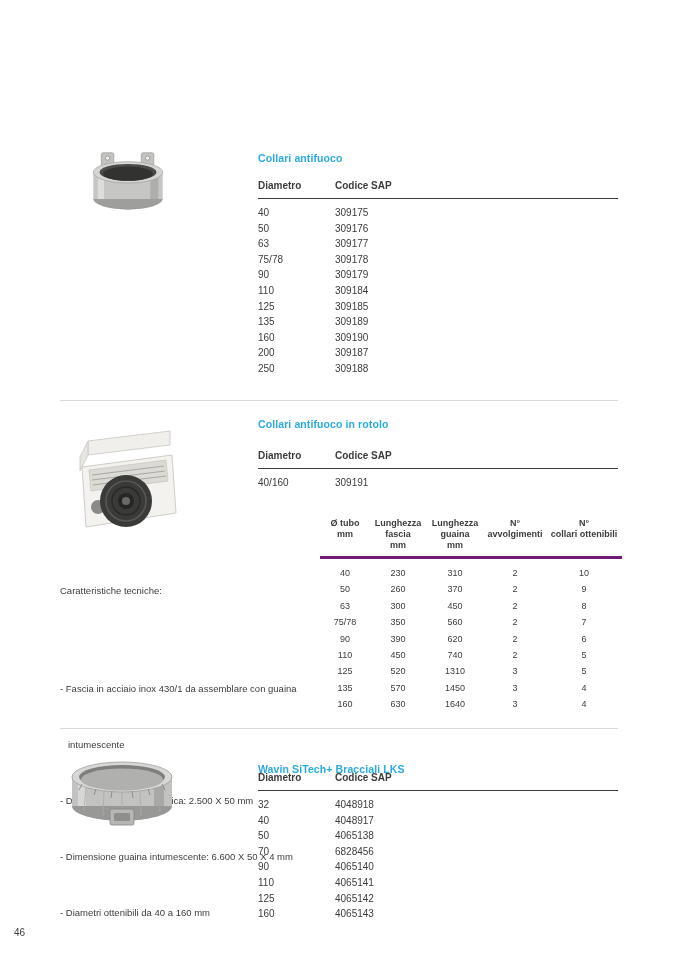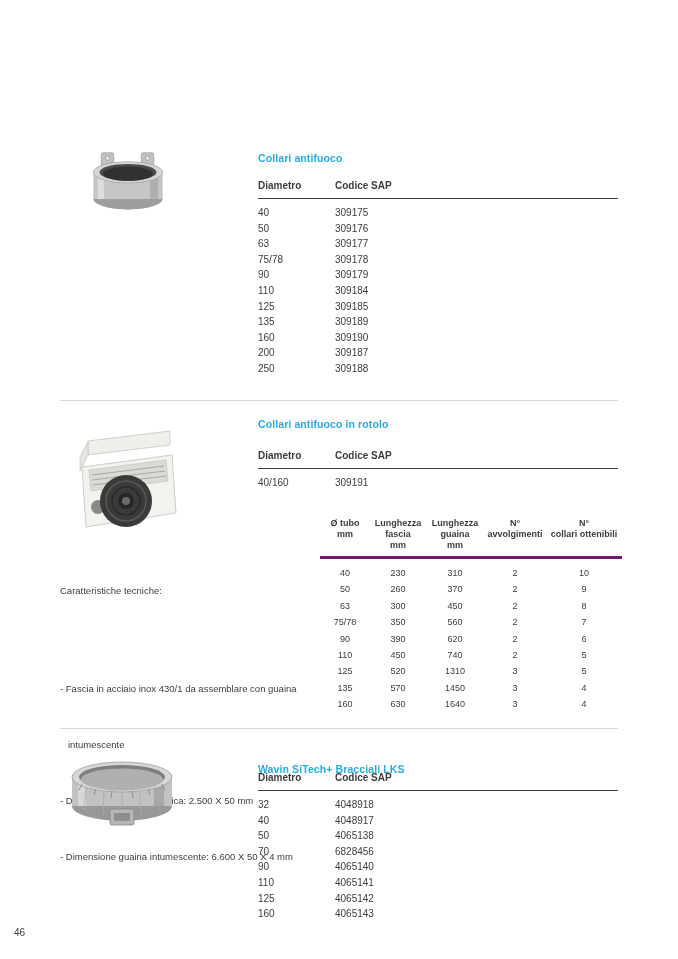--- a/index.html
+++ b/index.html
@@ -174,20 +174,21 @@
       
     
         <div class="tech-line">- Fascia in acciaio inox 430/1 da assemblare con guaina</div>
       
         <div class="tech-line">   intumescente</div>
       
         <div class="tech-line">- Dimensione fascia metallica: 2.500 X 50 mm</div>
       
         <div class="tech-line">- Dimensione guaina intumescente: 6.600 X 50 X 4 mm</div>
       
+        <div class="tech-line">- Diametri ottenibili da 40 a 160 mm</div>
       
         
       
         
       
         
       
         
       </div>
   </div>

